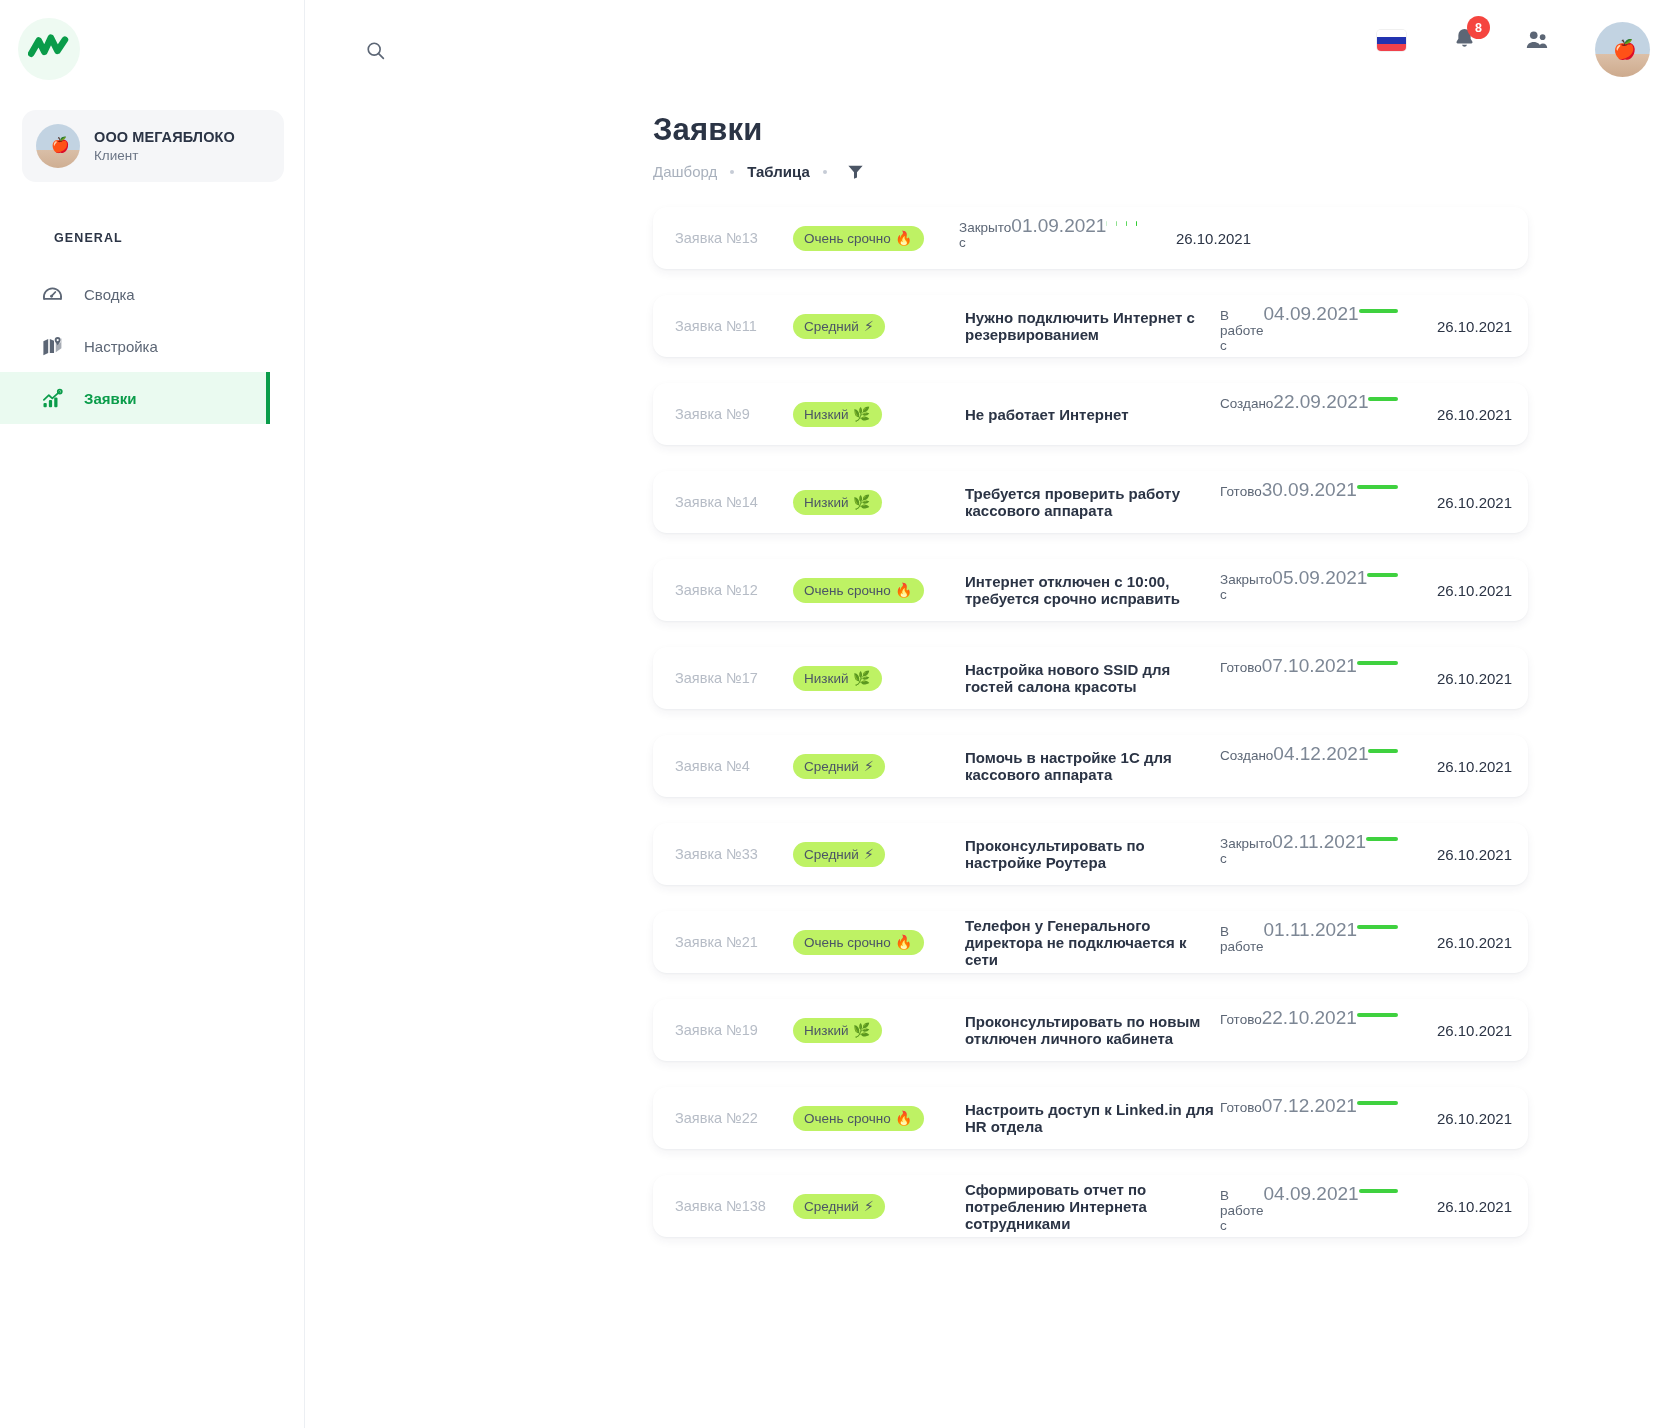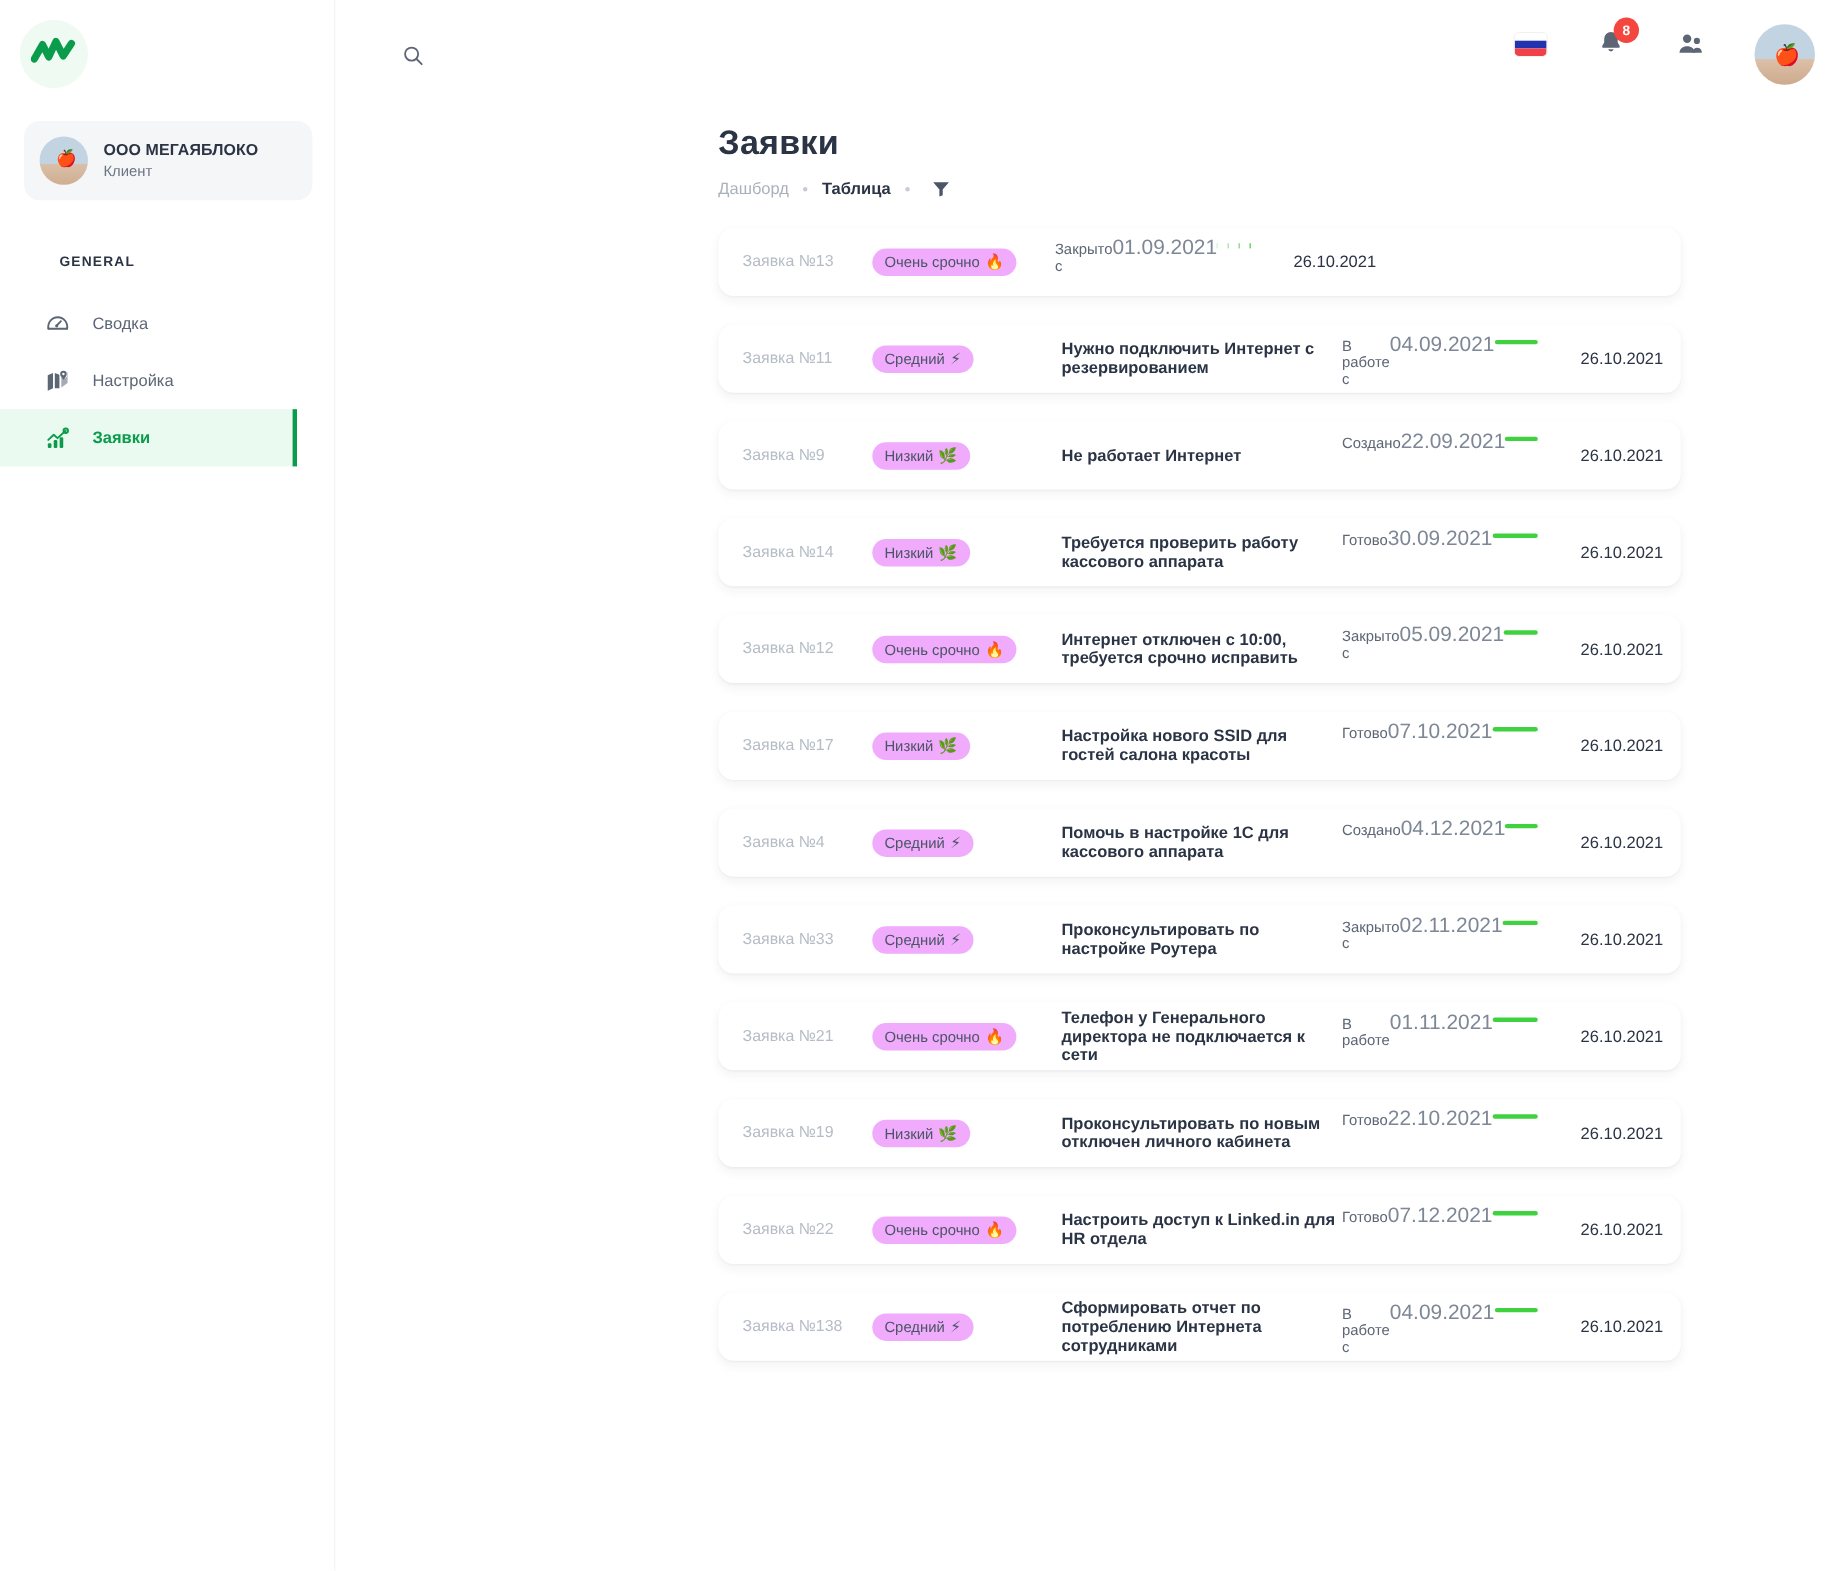--- a/index.html
+++ b/index.html
@@ -133,21 +133,21 @@
     padding-left: 22px;
     cursor: pointer;
   }
   .c-num {
     width: 118px; flex: 0 0 118px;
     font-size: 14.5px; color: #b6bcc6;
   }
   .c-prio { flex: 0 0 166px; }
   .prio-pill {
     display: inline-flex; align-items: center; gap: 5px;
-    background: #f0abfc; border-radius: 16px;
+    background: #bef264; border-radius: 16px;
     padding: 5px 11px; font-size: 13.5px; color: #4b5565;
   }
   .prio-pill .emo { font-size: 14px; line-height: 1; }
   .c-title {
     flex: 1 1 auto;
     font-size: 15px; font-weight: 700; color: #2b3445;
     padding-left: 6px;
   }
   .c-status {
     flex: 0 0 178px; position: relative; height: 46px;

